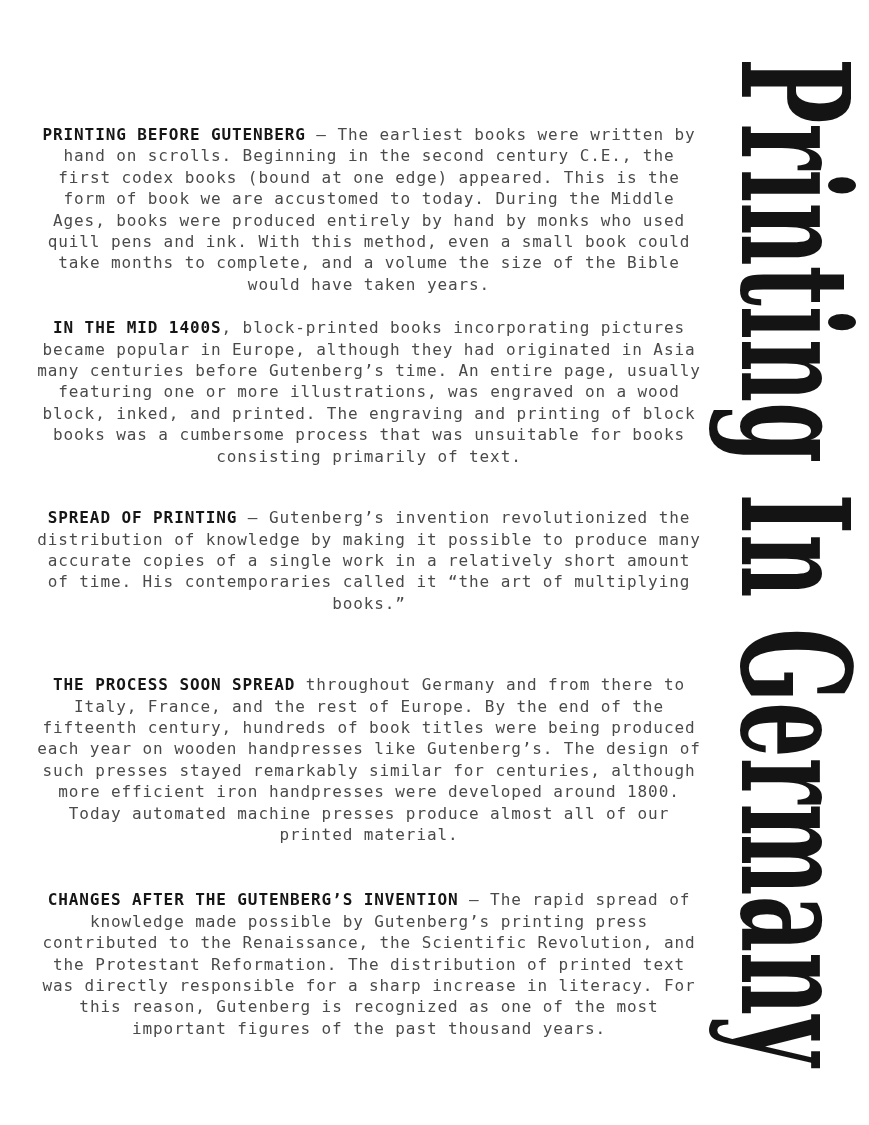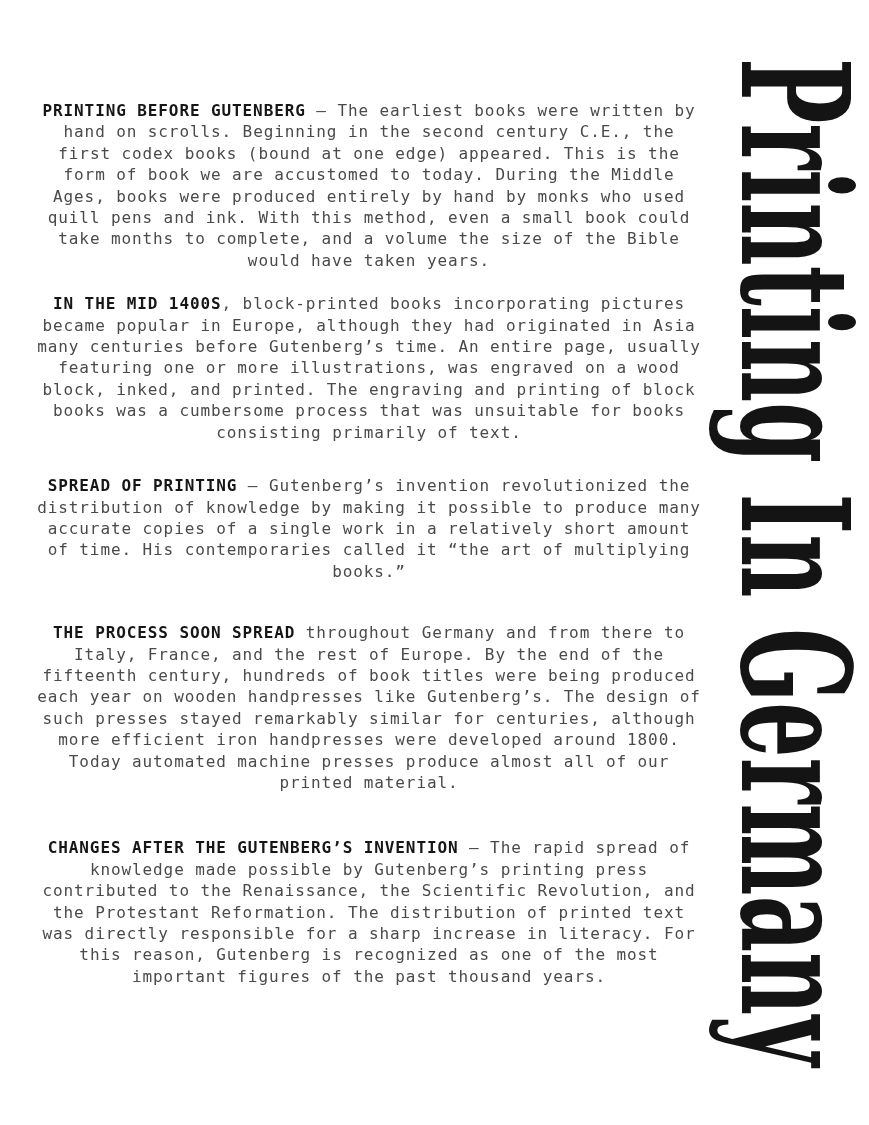--- a/index.html
+++ b/index.html
@@ -11,34 +11,34 @@
     position: relative;
     width: 869px;
     height: 1125px;
     background: #ffffff;
     overflow: hidden;
     font-family: "DejaVu Sans Mono", "Liberation Mono", monospace;
   }
   .content {
     position: absolute;
     left: 36px;
-    top: 100px;
+    top: 124px;
     width: 666px;
   }
   .para {
     margin: 0 0 22px 0;
     text-align: center;
     font-size: 16px;
     line-height: 21.4px;
     letter-spacing: 0.9px;
     color: #4a4a4a;
     font-weight: normal;
   }
-  .para:nth-of-type(2) { margin-bottom: 32px; }
-  .para:nth-of-type(3) { margin-bottom: 40px; }
+  .para:nth-of-type(2) { margin-bottom: 40px; }
+  .para:nth-of-type(3) { margin-bottom: 60px; }
   .para:nth-of-type(4) { margin-bottom: 44px; margin-top: 15px; }
   .para:nth-of-type(5) { margin-bottom: 1px; }
   .para .head {
     font-weight: bold;
     color: #161616;
   }
   .title-strip {
     position: absolute;
     left: 700px;
     top: 55px;

